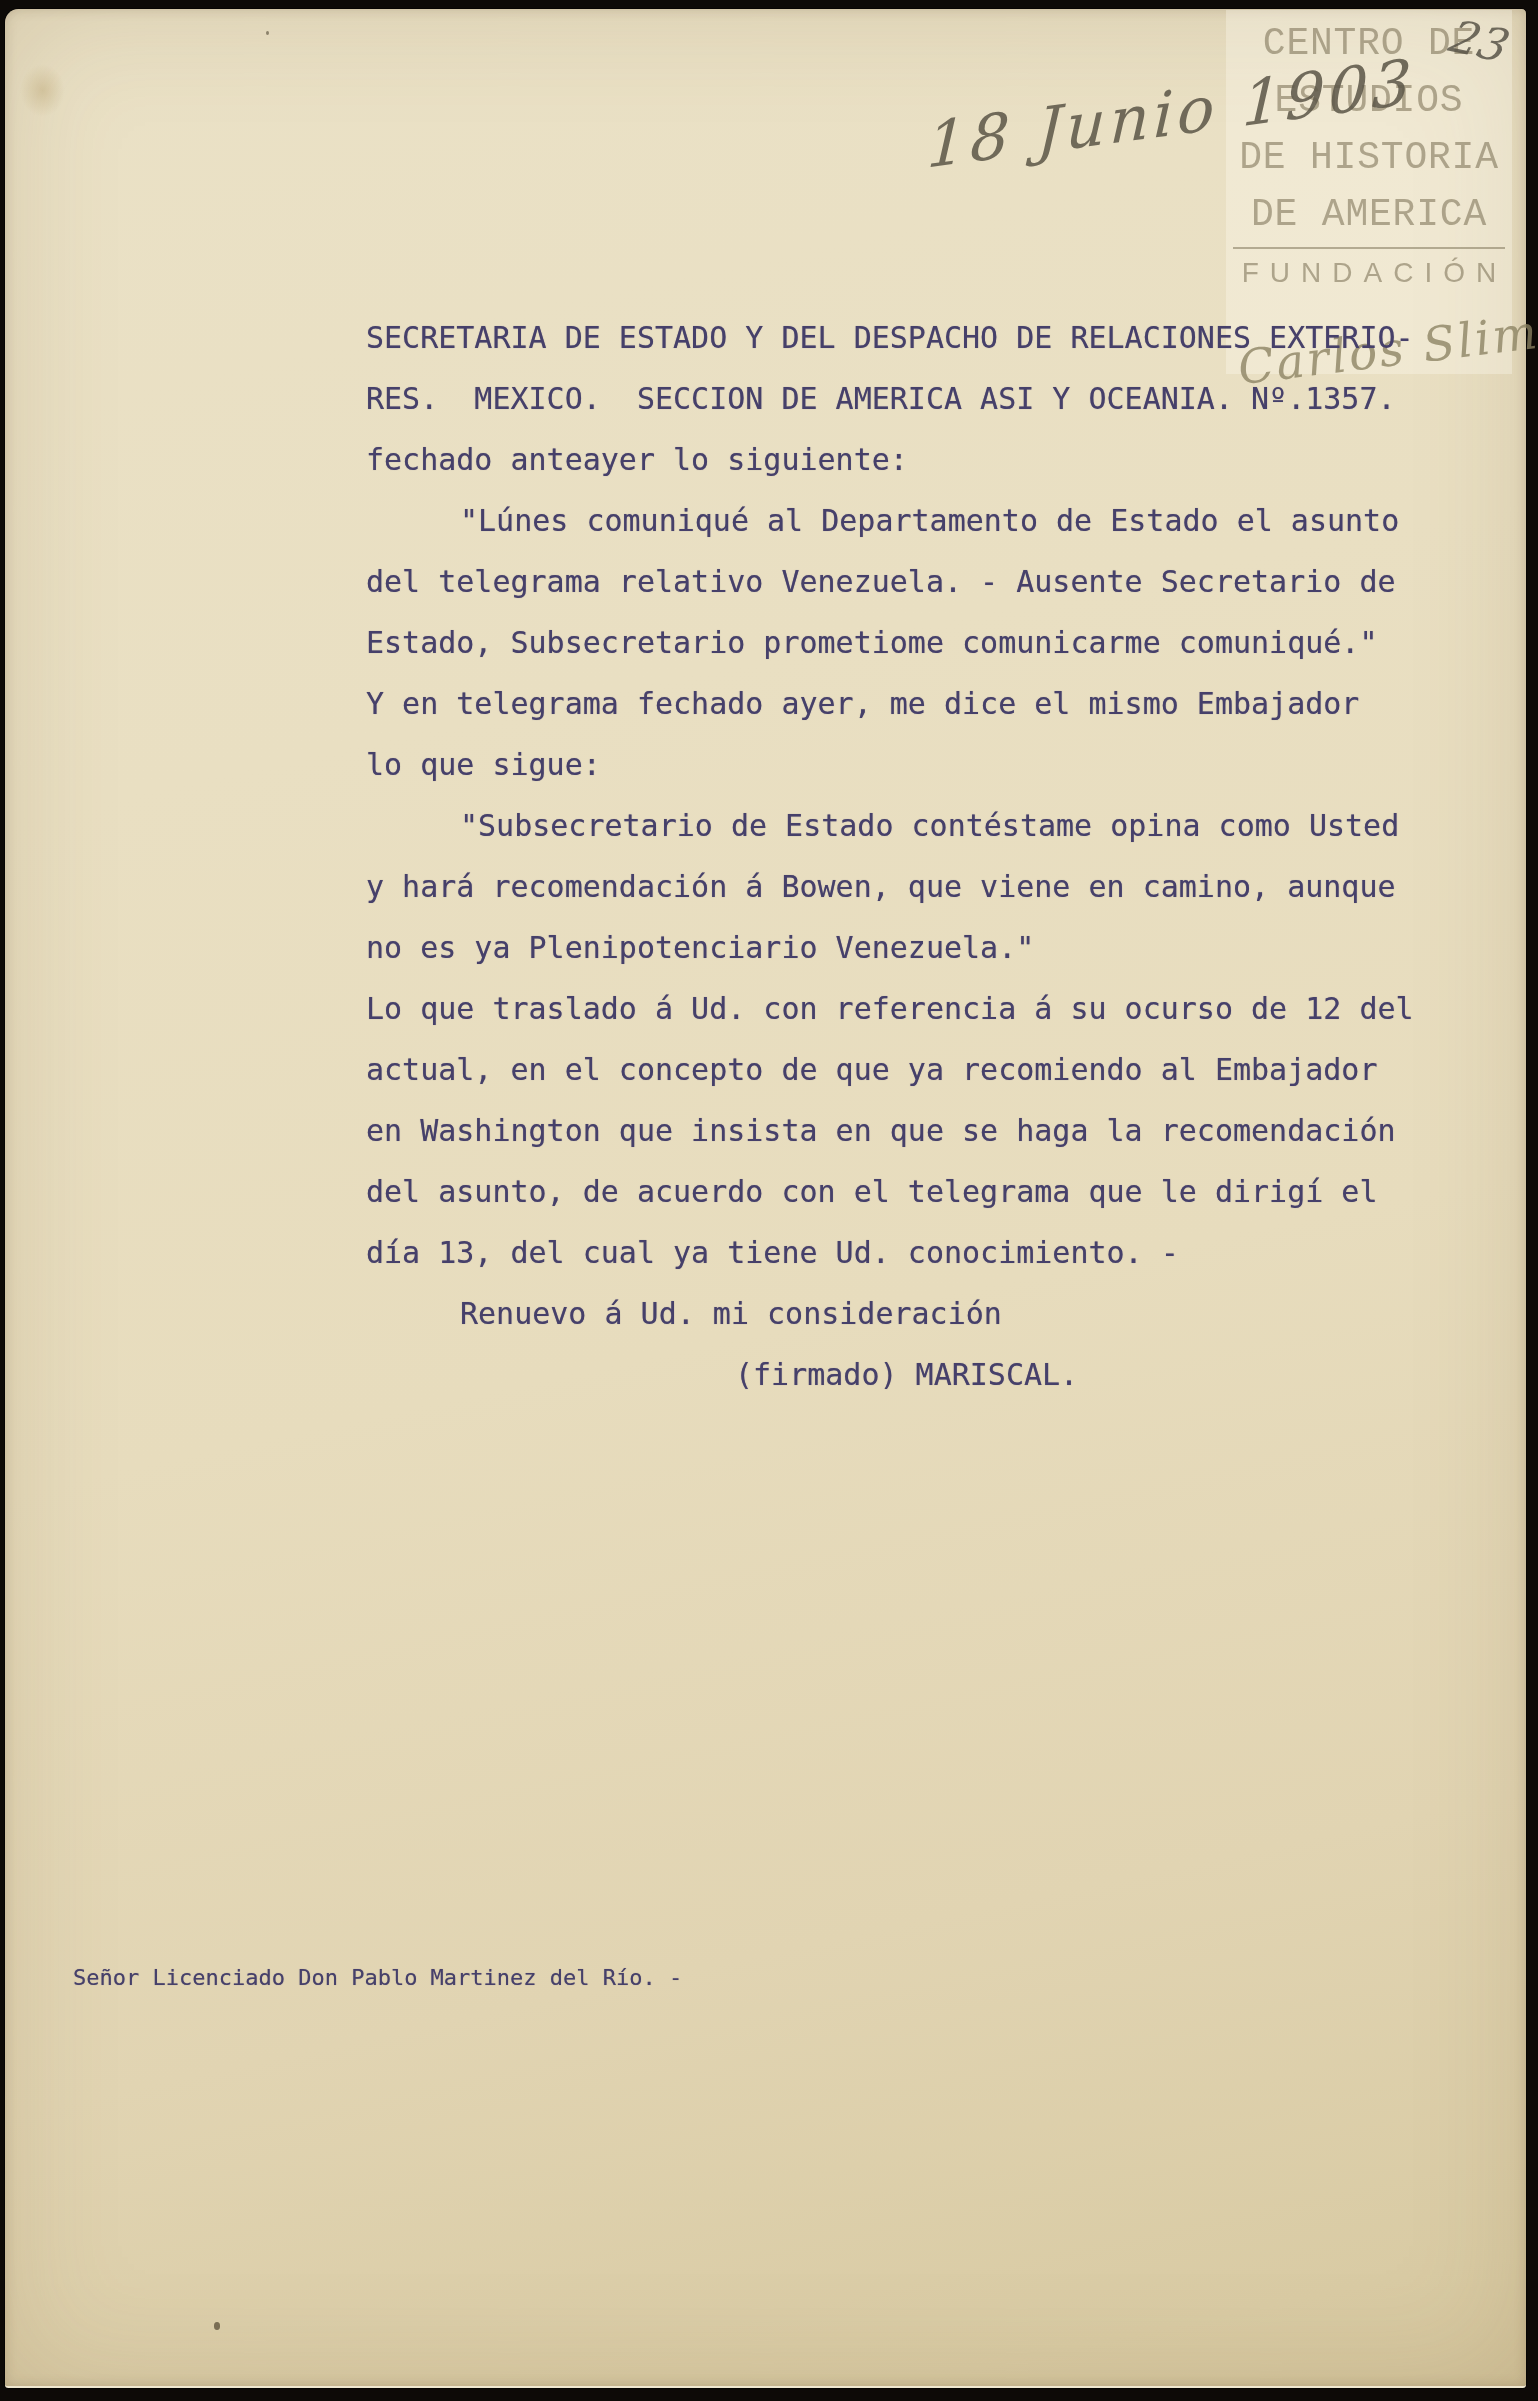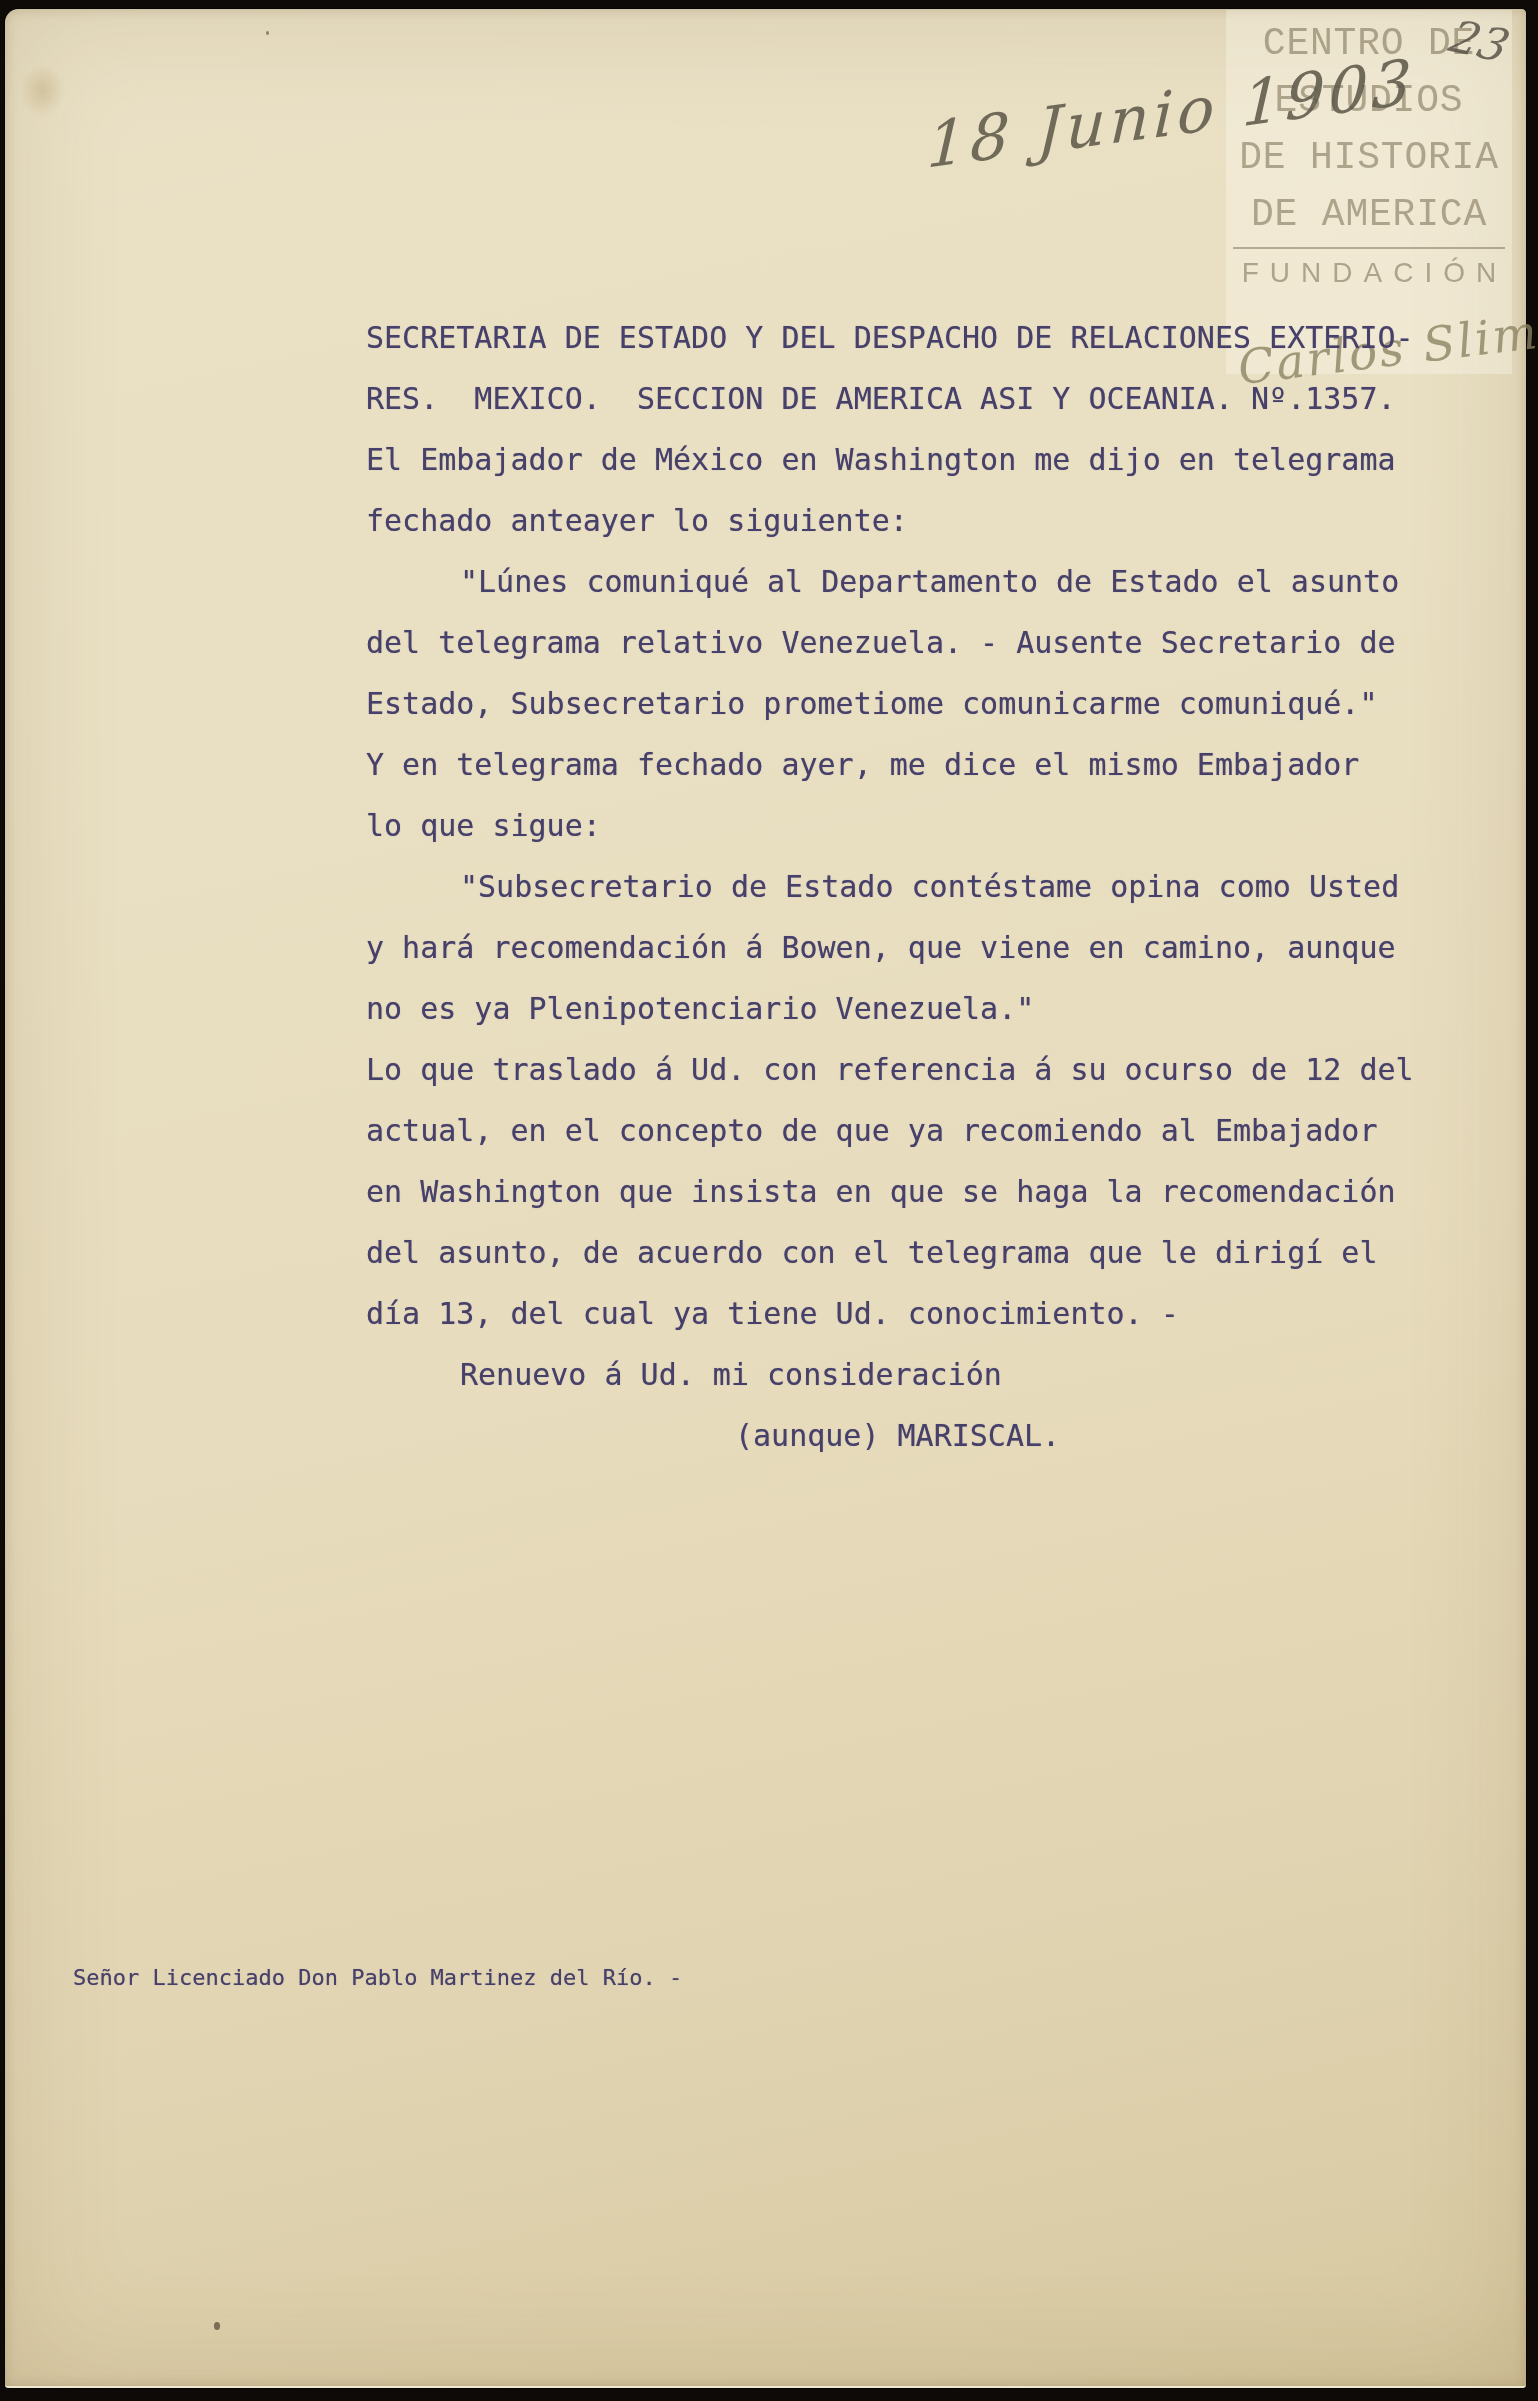--- a/index.html
+++ b/index.html
@@ -153,35 +153,34 @@
 
   <div class="wm-signature">Carlos Slim</div>
 
   <div class="hand-number">23</div>
 
   <div class="hand-date">18 Junio 1903</div>
 
   <div class="typed-block">
       <div class="typed-line indent-0">SECRETARIA DE ESTADO Y DEL DESPACHO DE RELACIONES EXTERIO-</div>
       <div class="typed-line indent-0">RES.  MEXICO.  SECCION DE AMERICA ASI Y OCEANIA. Nº.1357.</div>
-      <div class="typed-line indent-0">El Embajador de México en Washington me dijo en telegrama</div>
       <div class="typed-line indent-0">fechado anteayer lo siguiente:</div>
       <div class="typed-line indent-1">"Lúnes comuniqué al Departamento de Estado el asunto</div>
       <div class="typed-line indent-0">del telegrama relativo Venezuela. - Ausente Secretario de</div>
       <div class="typed-line indent-0">Estado, Subsecretario prometiome comunicarme comuniqué."</div>
       <div class="typed-line indent-0">Y en telegrama fechado ayer, me dice el mismo Embajador</div>
       <div class="typed-line indent-0">lo que sigue:</div>
       <div class="typed-line indent-1">"Subsecretario de Estado contéstame opina como Usted</div>
       <div class="typed-line indent-0">y hará recomendación á Bowen, que viene en camino, aunque</div>
       <div class="typed-line indent-0">no es ya Plenipotenciario Venezuela."</div>
       <div class="typed-line indent-0">Lo que traslado á Ud. con referencia á su ocurso de 12 del</div>
       <div class="typed-line indent-0">actual, en el concepto de que ya recomiendo al Embajador</div>
       <div class="typed-line indent-0">en Washington que insista en que se haga la recomendación</div>
       <div class="typed-line indent-0">del asunto, de acuerdo con el telegrama que le dirigí el</div>
       <div class="typed-line indent-0">día 13, del cual ya tiene Ud. conocimiento. -</div>
       <div class="typed-line indent-1">Renuevo á Ud. mi consideración</div>
-      <div class="typed-line indent-2">(aunque) MARISCAL.</div>
+      <div class="typed-line indent-2">(firmado) MARISCAL.</div>
     </div>
 
   <div class="addressee">Señor Licenciado Don Pablo Martinez del Río. -</div>
 
 </div>
 
 
 </body></html>

